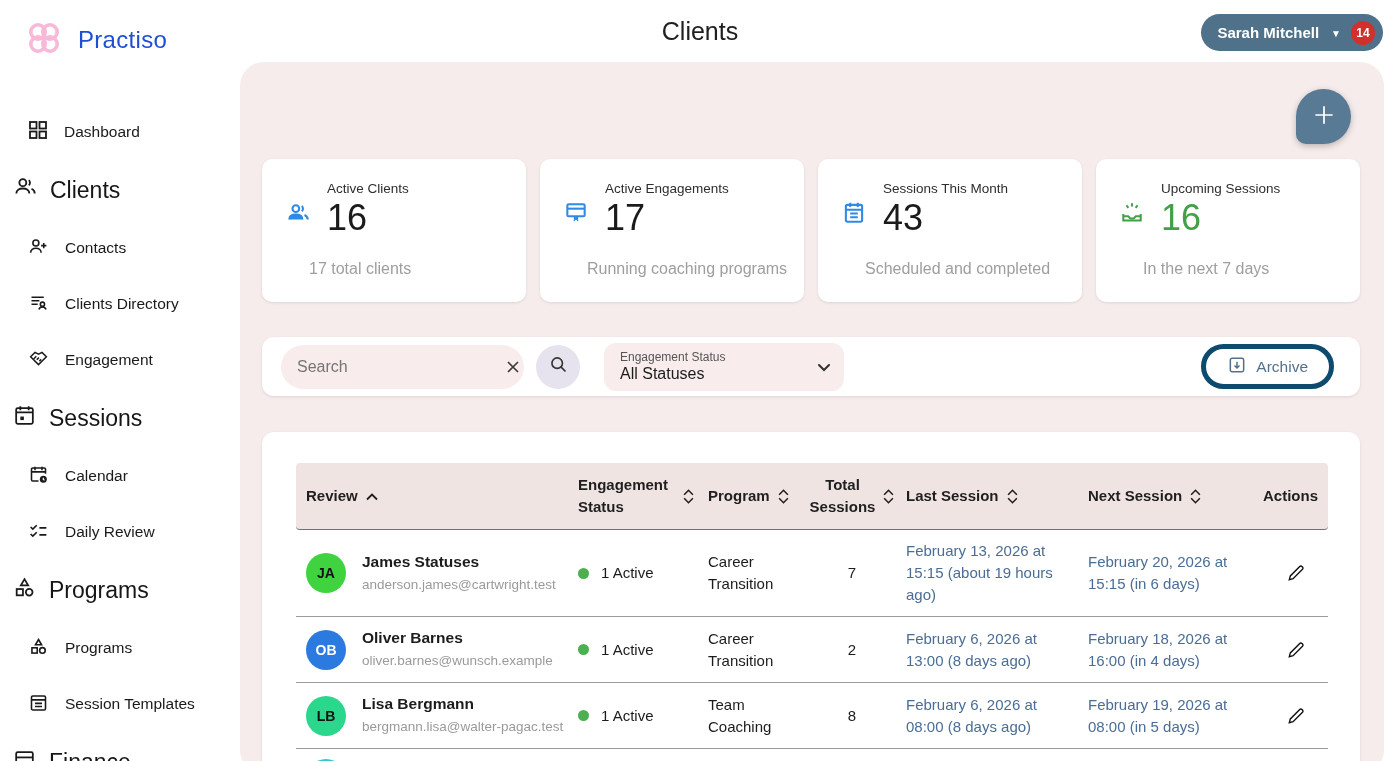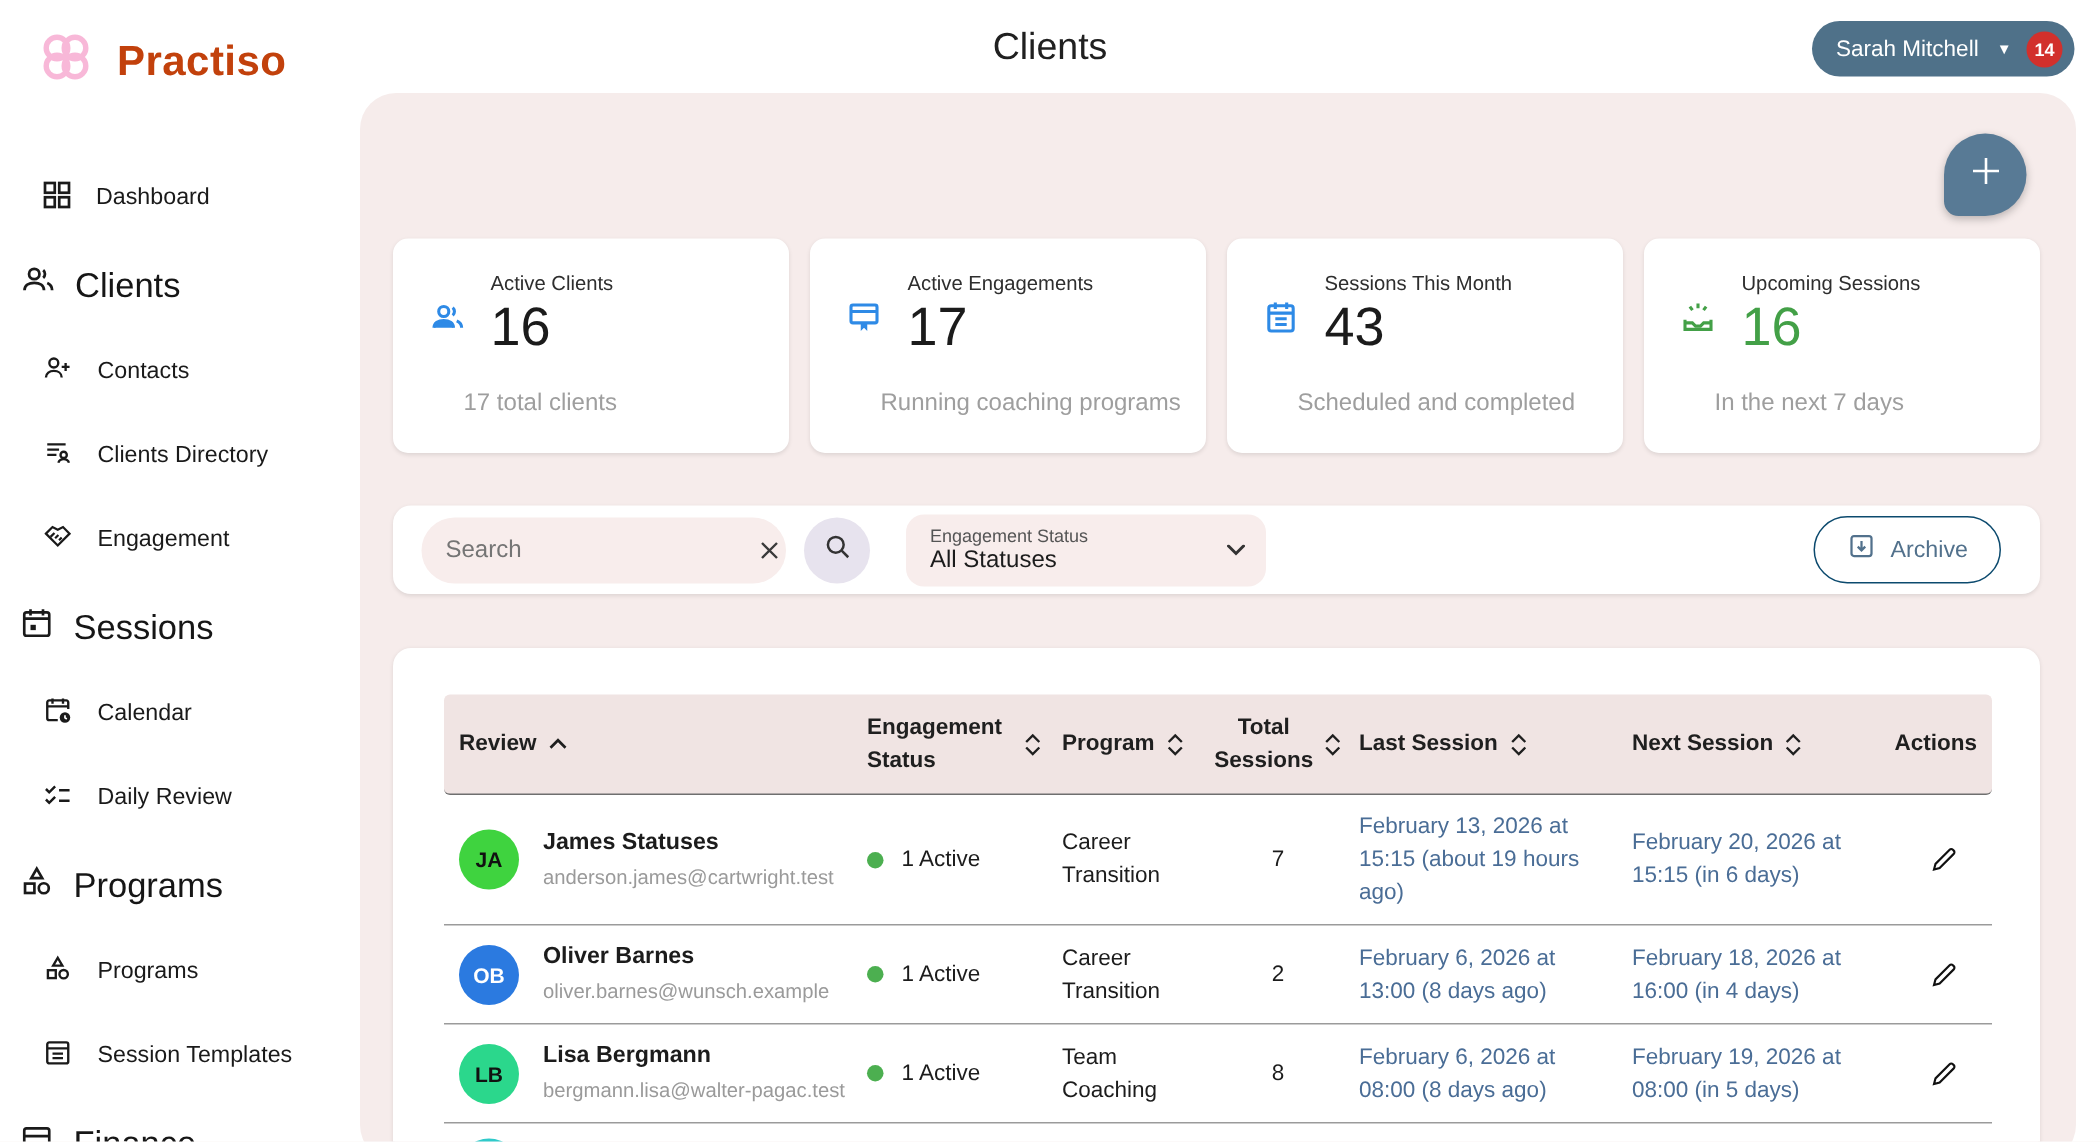--- a/index.html
+++ b/index.html
@@ -1,27 +1,27 @@
 <!DOCTYPE html>
 <html><head>
 <meta charset="utf-8">
 <style>
   * { margin:0; padding:0; box-sizing:border-box; }
   html,body { width:1400px; height:761px; overflow:hidden; background:#ffffff;
               font-family:"Liberation Sans", sans-serif; color:#1c1c1c; position:relative; }
 
   
   .logo { position:absolute; left:26px; top:20px; display:flex; align-items:center; gap:16px; }
-  .logo-name { font-size:28px; font-weight:bold; letter-spacing:.3px; color:#c2410c; }
+  .logo-name { font-size:24px; font-weight:normal; letter-spacing:.3px; color:#1d4ed8; }
   .page-title { position:absolute; left:0; right:0; top:17px; text-align:center;
                 font-size:25px; font-weight:500; color:#202020; }
   .user-pill { position:absolute; right:17px; top:14px; height:37px; background:#4f7189;
                border-radius:19px; display:flex; align-items:center; padding:0 8px 0 16px;
                cursor:pointer; }
-  .user-name { color:#fff; font-weight:normal; font-size:15px; }
+  .user-name { color:#fff; font-weight:bold; font-size:15px; }
   .user-caret { color:#fff; font-size:10px; margin:2px 10px 0 12px; }
   .user-badge { width:24px; height:24px; border-radius:50%; background:#d2302c; color:#fff;
                 font-size:12px; font-weight:bold; display:flex; align-items:center; justify-content:center; }
 
   
   .sidebar { position:absolute; left:0; top:104px; width:240px; }
   .nav-item, .nav-section { display:flex; align-items:center; cursor:pointer; }
   .nav-item { height:56px; padding-left:28px; gap:16px; font-size:15.5px; color:#1a1a1a; }
   .nav-section { height:60px; padding-left:12px; gap:12px; font-size:23px; color:#161616; }
   .nav-item svg, .nav-section svg { flex:0 0 auto; }
@@ -54,21 +54,21 @@
   .search-placeholder { flex:1; font-size:16px; color:#8a8a8a; border:none; background:transparent;
                         outline:none; font-family:inherit; }
   .clear-btn { cursor:pointer; display:flex; }
   .search-btn { width:44px; height:44px; border-radius:50%; background:#e7e3ee; margin-left:12px;
                 display:flex; align-items:center; justify-content:center; cursor:pointer; }
   .status-select { width:240px; height:48px; background:#f8edec; border-radius:12px; margin-left:24px;
                    display:flex; align-items:center; padding:0 14px 0 16px; cursor:pointer; }
   .status-text { flex:1; display:flex; flex-direction:column; }
   .status-label { font-size:12px; color:#555; margin-bottom:1px; }
   .status-value { font-size:16px; color:#1c1c1c; }
-  .archive-btn { margin-left:auto; height:45px; border:1px solid #0c4a6e; background:#fff;
+  .archive-btn { margin-left:auto; height:45px; border:5px solid #0c4a6e; background:#fff;
                  border-radius:23px; display:flex; align-items:center; gap:9px; padding:0 21px;
                  cursor:pointer; }
   .archive-label { color:#52718c; font-size:15.5px; font-weight:500; }
 
   
   .tablecard { position:absolute; top:370px; left:22px; right:24px; height:420px; background:#fff;
                border-radius:12px; box-shadow:0 1px 3px rgba(0,0,0,.10); padding:31px 32px 0 34px;
                overflow:hidden; }
   .tgrid { display:grid; grid-template-columns:272px 130px 104px 94px 182px 174px 76px; }
   .thead { background:#f0e4e3; border-radius:4px; border-bottom:1px solid #6f6f6f; }

